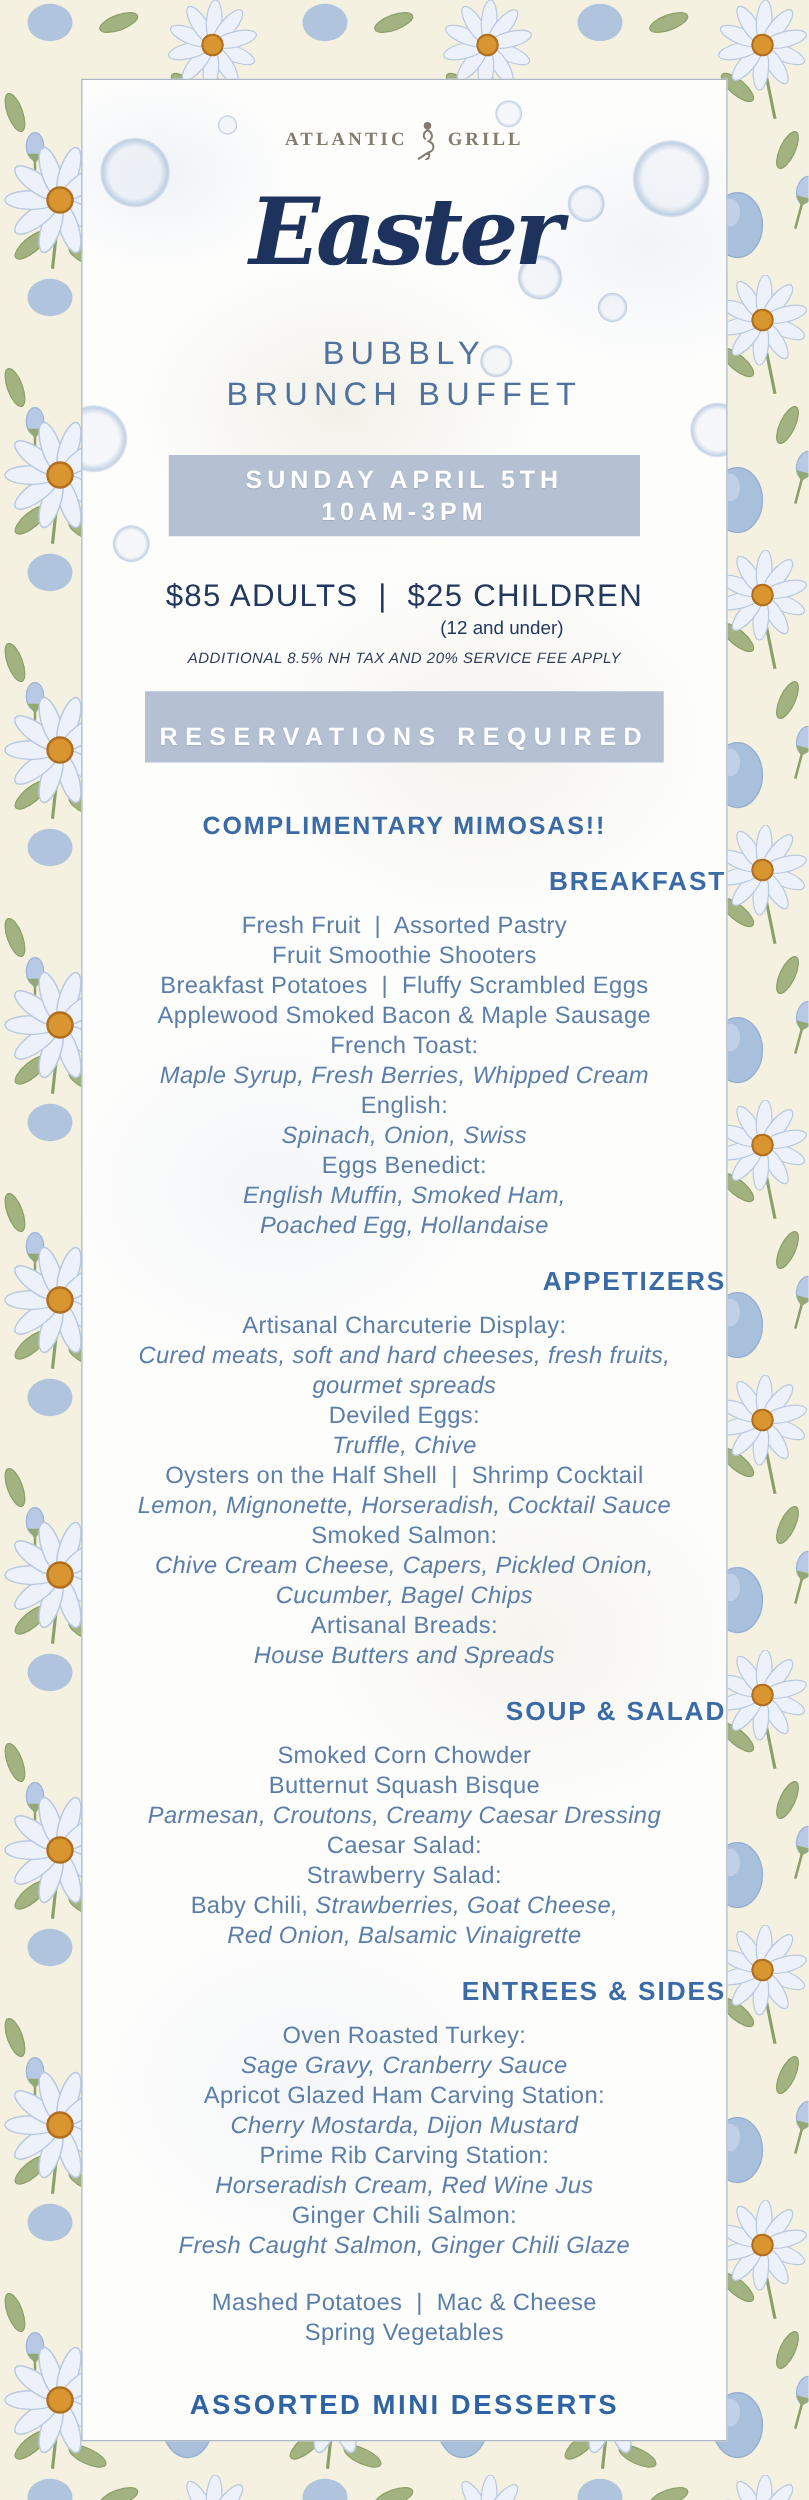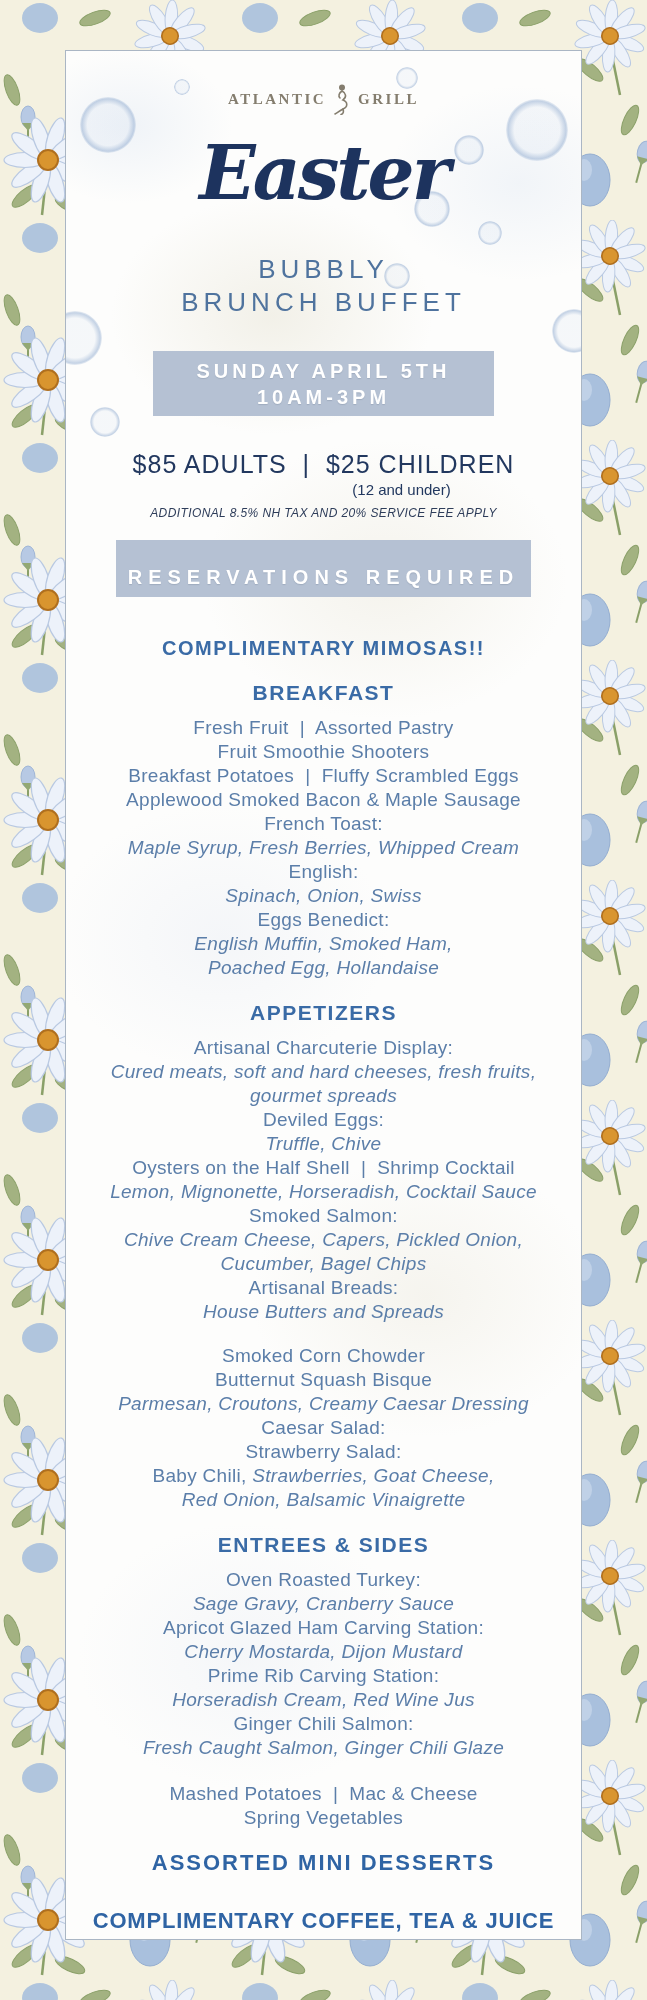--- a/index.html
+++ b/index.html
@@ -17,21 +17,21 @@
   html,body{width:647px;height:2000px;}
   body{
     font-family:"Liberation Sans",sans-serif;
     overflow:hidden;
     background:var(--cream);
     position:relative;
   }
   .bg-pattern{position:absolute;left:0;top:0;width:647px;height:2000px;display:block;}
   
   .panel{
-    position:absolute;left:65px;top:50px;width:517px;height:1890px;
+    position:absolute;left:65px;top:63px;width:517px;height:1890px;
     background:
       radial-gradient(ellipse 150px 110px at 12% 4%, rgba(178,199,228,.18), transparent 70%),
       radial-gradient(ellipse 190px 140px at 88% 7%, rgba(178,199,228,.16), transparent 70%),
       radial-gradient(ellipse 230px 170px at 40% 14%, rgba(233,230,216,.55), transparent 70%),
       radial-gradient(ellipse 260px 200px at 62% 28%, rgba(236,233,221,.5), transparent 70%),
       radial-gradient(ellipse 240px 190px at 30% 47%, rgba(238,241,246,.6), transparent 70%),
       radial-gradient(ellipse 250px 200px at 70% 66%, rgba(236,233,221,.45), transparent 70%),
       radial-gradient(ellipse 240px 190px at 35% 85%, rgba(238,241,246,.55), transparent 70%),
       var(--panel);
     border:1px solid #aab6c4;
@@ -53,39 +53,39 @@
     font-family:"DejaVu Serif",serif;font-style:italic;font-weight:700;
     font-size:74px;color:#1d335e;letter-spacing:-3px;z-index:2;text-align:center;
   }
   .subtitle{margin-top:28px;color:var(--subtitle);font-size:26px;
     letter-spacing:5px;line-height:33px;font-weight:400;z-index:2;}
   
   .banner{
     background:var(--banner);color:var(--banner-text);font-weight:700;z-index:2;
     text-shadow:0 1px 1px rgba(120,135,155,.35);
   }
-  .date-banner{margin-top:32px;width:341px;padding:7px 0 6px;
+  .date-banner{margin-top:32px;width:377px;padding:7px 0 6px;
     font-size:20px;letter-spacing:4px;line-height:26px;}
   .resv-banner{margin-top:20px;padding:26px 12px 8px;font-size:20px;letter-spacing:6px;}
   
   .price{margin-top:34px;color:var(--navy);font-size:25px;letter-spacing:1px;white-space:pre-wrap;z-index:2;}
   .price-note{margin-top:2px;transform:translateX(78px);color:var(--navy);font-size:15px;z-index:2;text-align:right;}
   .tax-note{margin-top:8px;color:#2e3d5a;font-size:12px;font-style:italic;
     font-weight:500;letter-spacing:.4px;z-index:2;}
   
   .mimosa{margin-top:40px;color:var(--heading);font-weight:700;font-size:20px;letter-spacing:1.5px;z-index:2;}
   #menu-sections{z-index:2;width:100%;}
   .menu-section{margin-top:20px;}
   .section-heading{color:var(--heading);font-weight:700;font-size:21px;
-    letter-spacing:1.5px;line-height:26px;margin-bottom:10px;}
+    letter-spacing:1.5px;line-height:26px;margin-bottom:10px;text-align:right;}
   .menu-line{color:var(--body);font-size:19px;line-height:24px;
     letter-spacing:.3px;white-space:pre-wrap;}
   .menu-line .it{font-style:italic;}
   .line-spacer{height:22px;}
-  .footer-desserts{margin-top:20px;color:#2f64a4;font-weight:700;font-size:22px;letter-spacing:2px;z-index:2;}
+  .footer-desserts{margin-top:32px;color:#2f64a4;font-weight:700;font-size:22px;letter-spacing:2px;z-index:2;}
   .footer-coffee{margin-top:32px;color:#2f64a4;font-weight:700;font-size:22px;letter-spacing:.8px;z-index:2;}
 </style>
 </head>
 <body>
 
 <svg class="bg-pattern" width="647" height="2000" viewBox="0 0 647 2000" xmlns="http://www.w3.org/2000/svg">
   <defs>
     <g id="daisy">
       <g fill="#edf2fa" stroke="#b9c9e2" stroke-width="1.2">
         <ellipse cx="23" cy="0" rx="21" ry="7.5"></ellipse>
@@ -203,20 +203,21 @@
         <div class="menu-line"><span class="it">Truffle, Chive</span></div>
         <div class="menu-line"><span class="rg">Oysters on the Half Shell  |  Shrimp Cocktail</span></div>
         <div class="menu-line"><span class="it">Lemon, Mignonette, Horseradish, Cocktail Sauce</span></div>
         <div class="menu-line"><span class="rg">Smoked Salmon:</span></div>
         <div class="menu-line"><span class="it">Chive Cream Cheese, Capers, Pickled Onion,</span></div>
         <div class="menu-line"><span class="it">Cucumber, Bagel Chips</span></div>
         <div class="menu-line"><span class="rg">Artisanal Breads:</span></div>
         <div class="menu-line"><span class="it">House Butters and Spreads</span></div>
       </section>
       <section class="menu-section">
+        <div class="section-heading">SOUP &amp; SALAD</div>
         <div class="menu-line"><span class="rg">Smoked Corn Chowder</span></div>
         <div class="menu-line"><span class="rg">Butternut Squash Bisque</span></div>
         <div class="menu-line"><span class="it">Parmesan, Croutons, Creamy Caesar Dressing</span></div>
         <div class="menu-line"><span class="rg">Caesar Salad:</span></div>
         <div class="menu-line"><span class="rg">Strawberry Salad:</span></div>
         <div class="menu-line"><span class="rg">Baby Chili, </span><span class="it">Strawberries, Goat Cheese,</span></div>
         <div class="menu-line"><span class="it">Red Onion, Balsamic Vinaigrette</span></div>
       </section>
       <section class="menu-section">
         <div class="section-heading">ENTREES &amp; SIDES</div>

